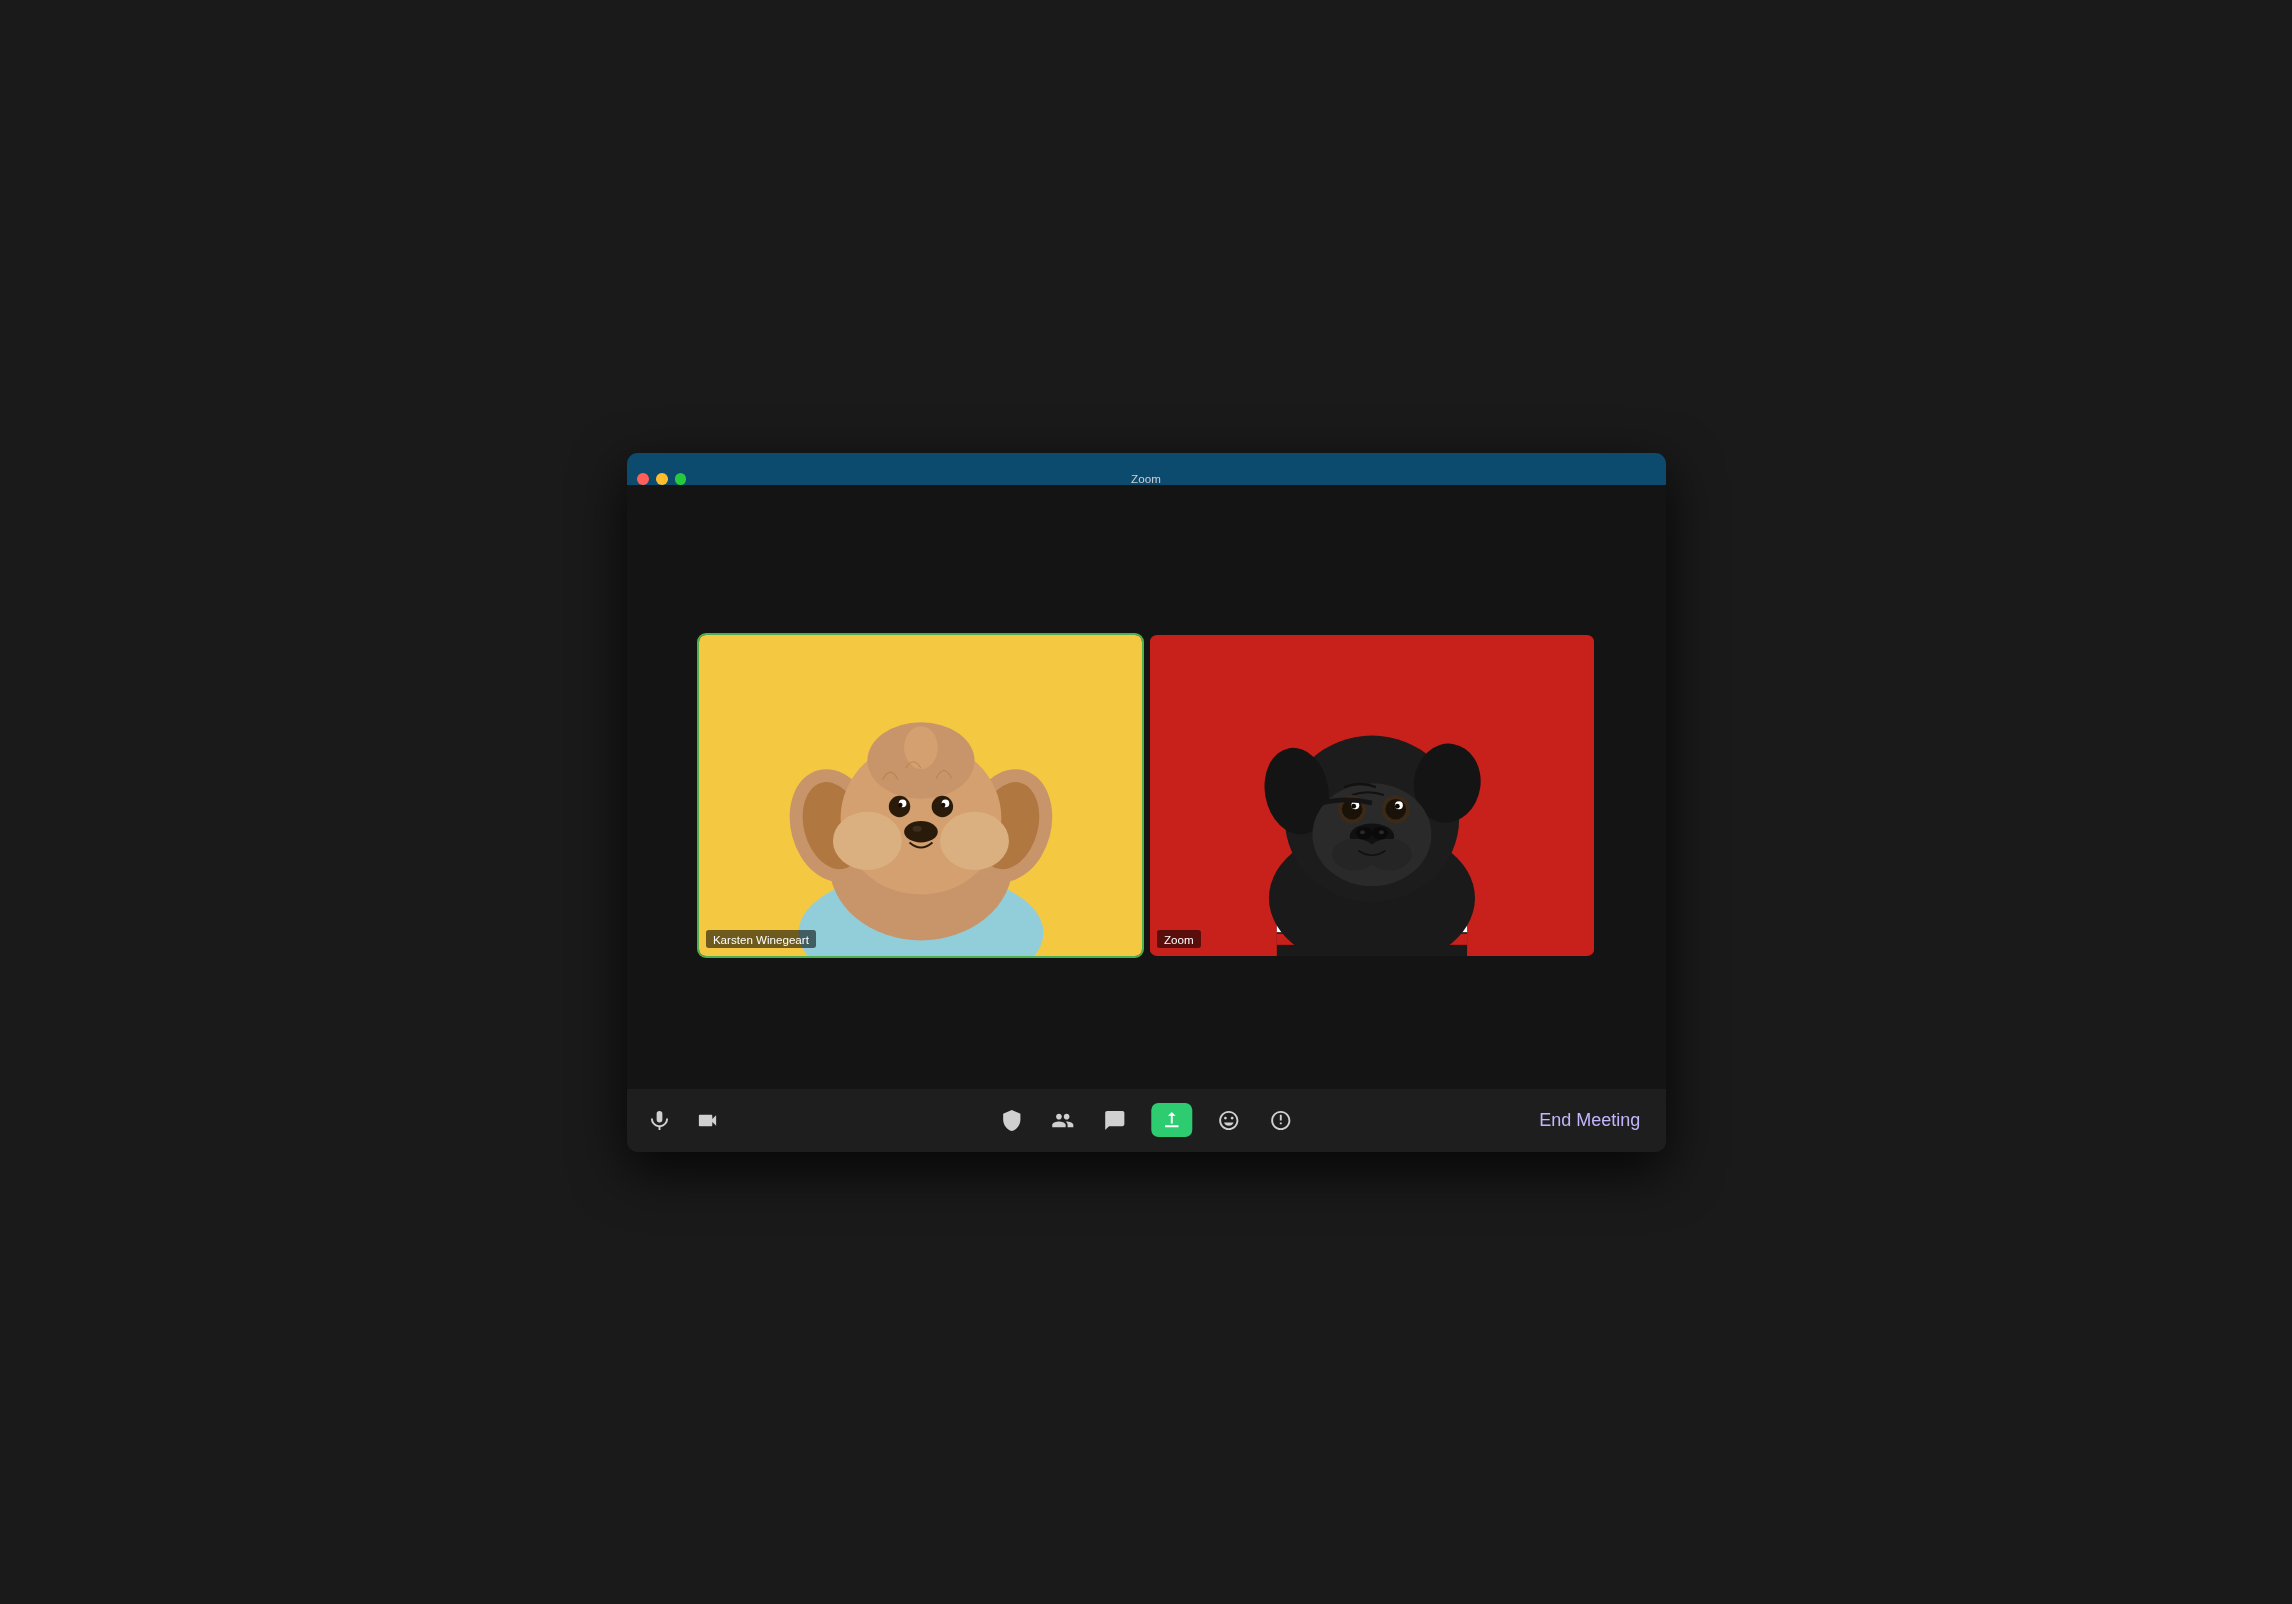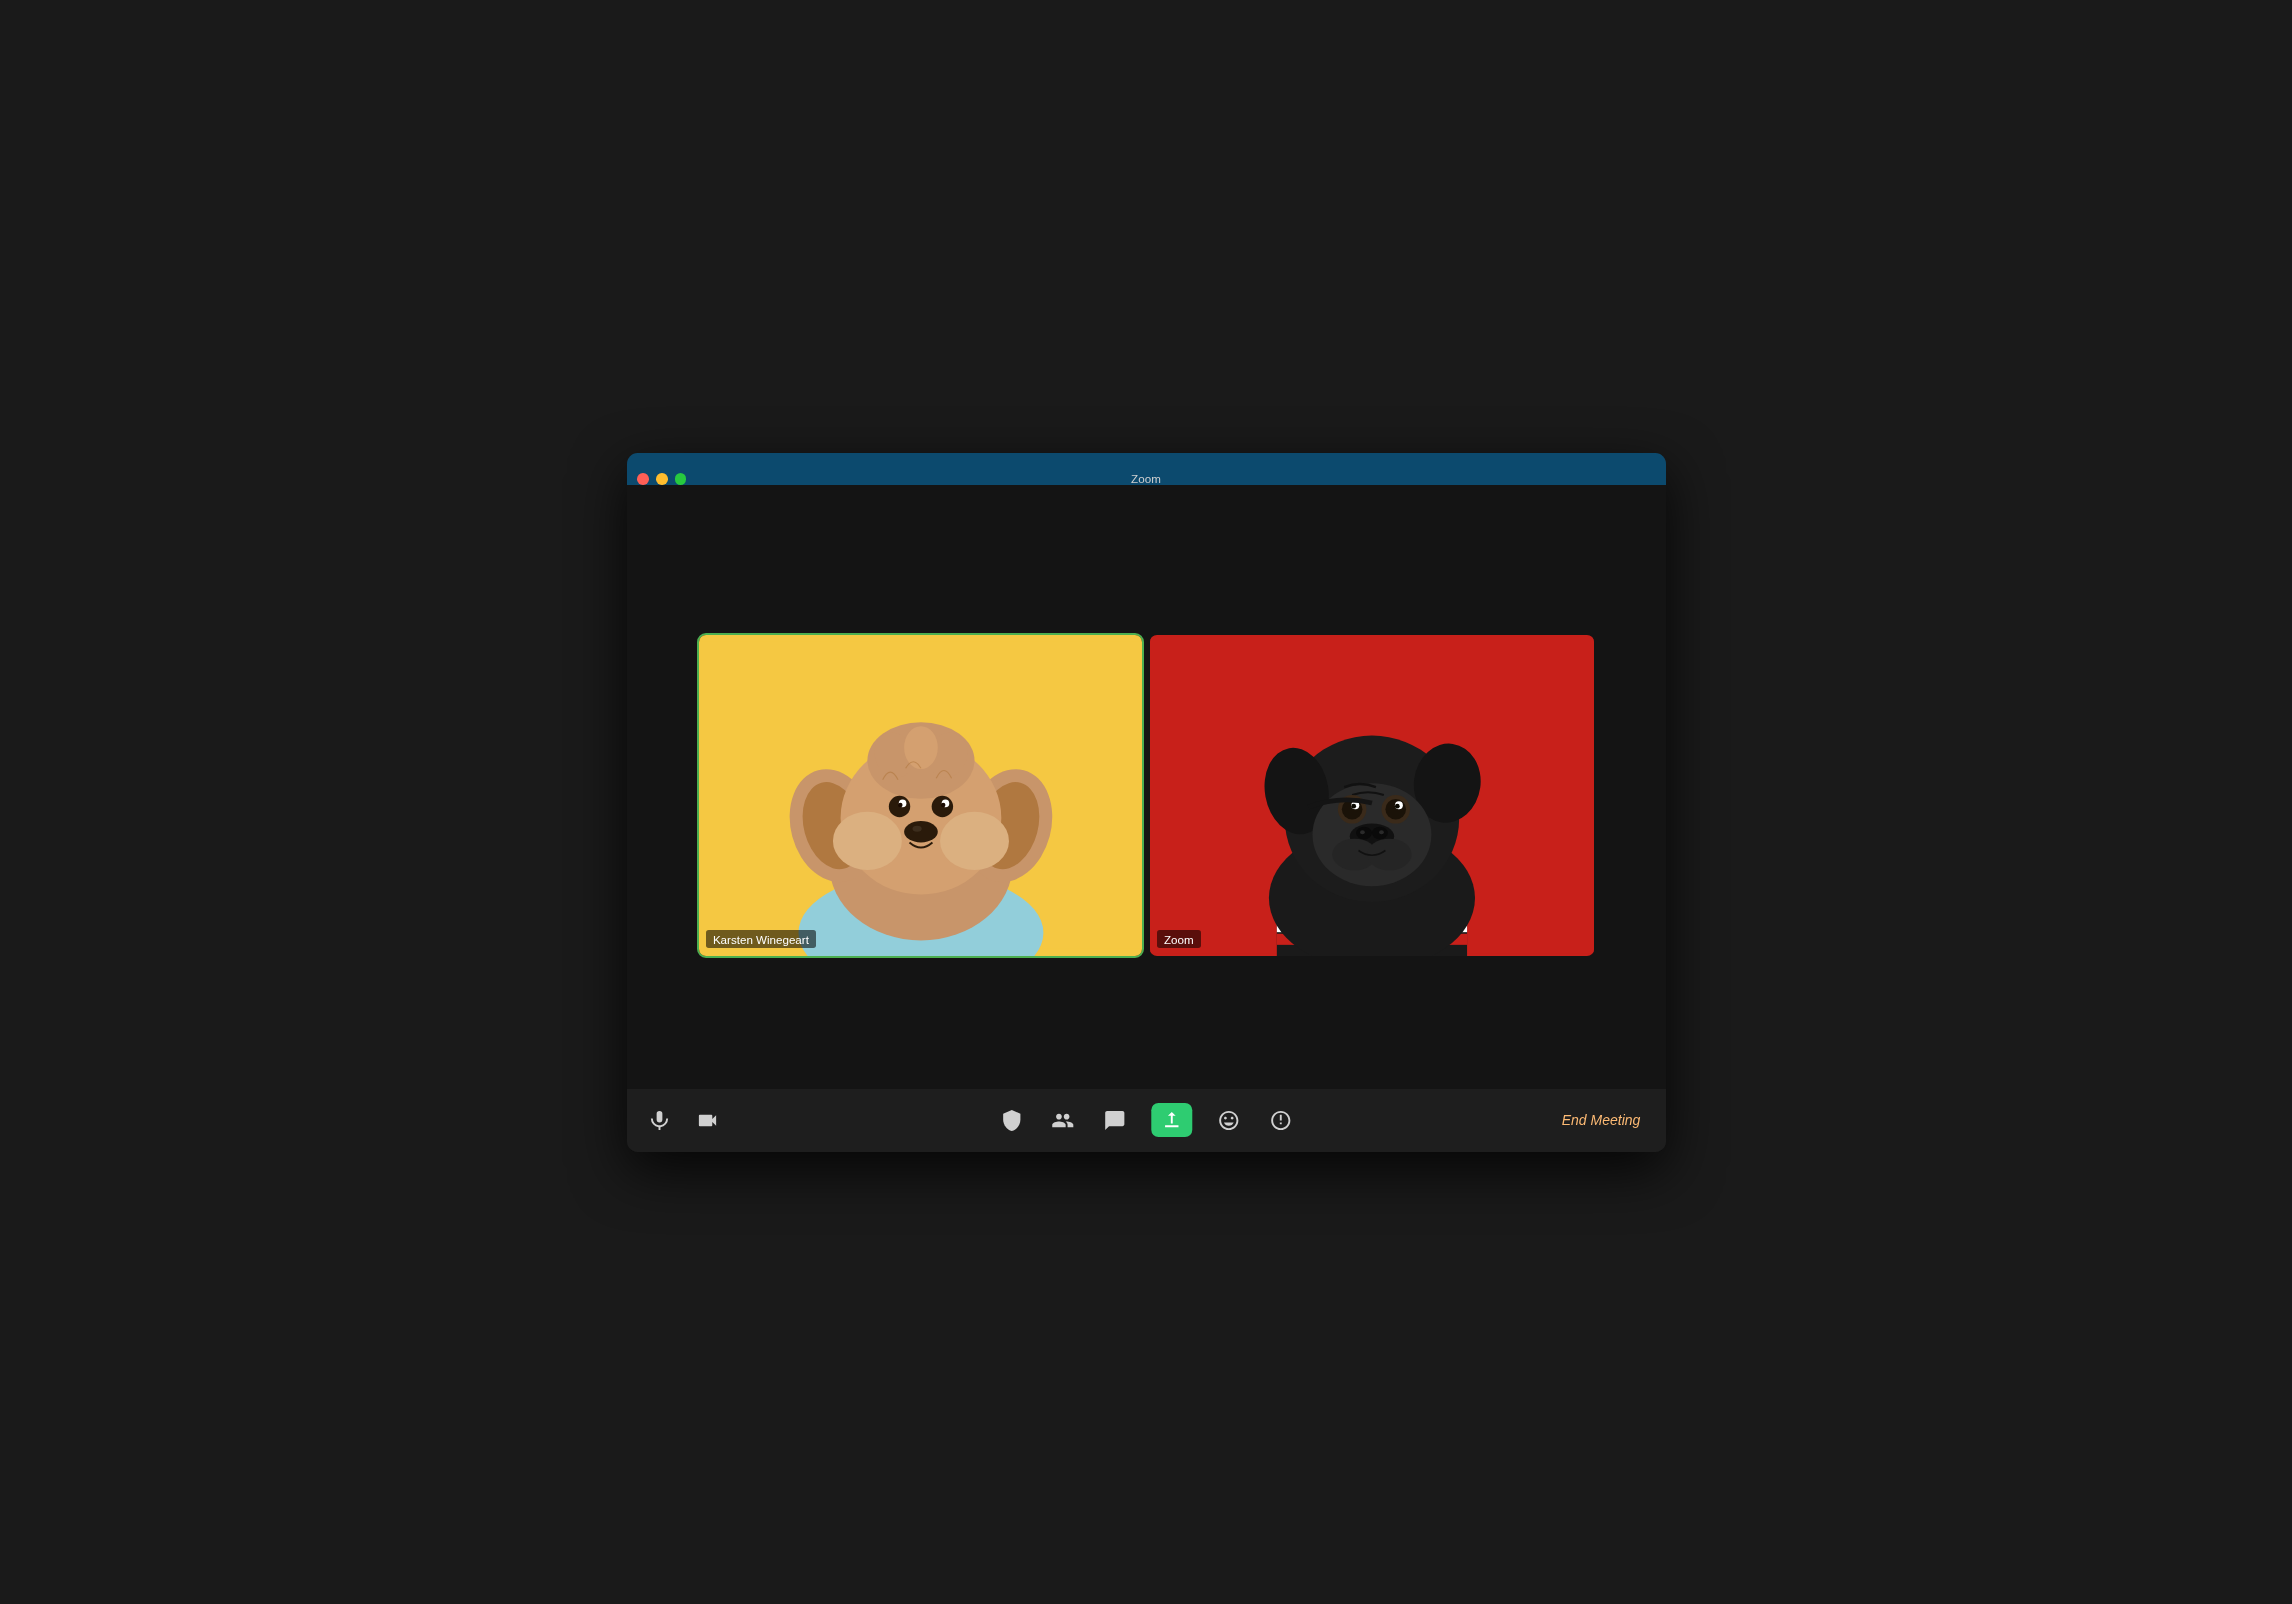--- a/index.html
+++ b/index.html
@@ -184,28 +184,27 @@
       border-radius: 7.2px;
       padding: 5.4px 9px;
       color: white;
     }
 
     .tool-btn-share svg {
       fill: white;
     }
 
     .end-meeting-btn {
-      color: #fdba74;
-      font-size: 14px;
+      color: #c4b5fd;
+      font-size: 18px;
       font-weight: 500;
       background: none;
       border: none;
       cursor: pointer;
       padding: 3.6px 7.2px;
-      font-style: italic;
     }
   </style>
 </head>
 <body>
 
 <div class="window">
 
   <div class="titlebar">
     <div class="traffic-lights">
       <div class="traffic-light close"></div>

